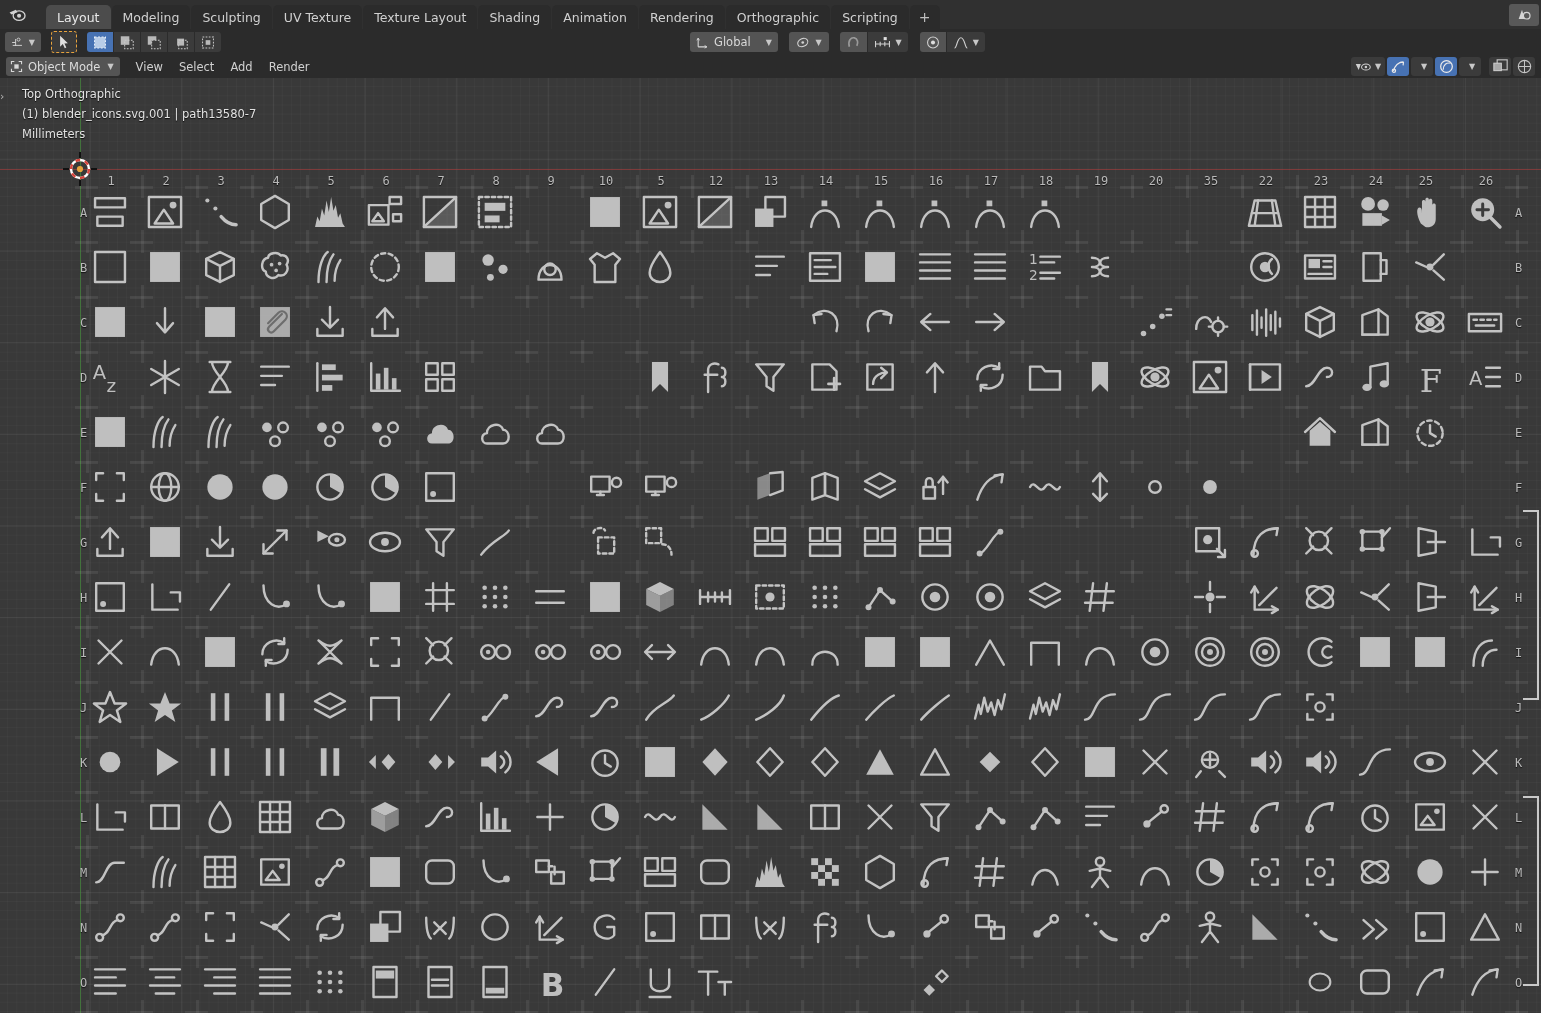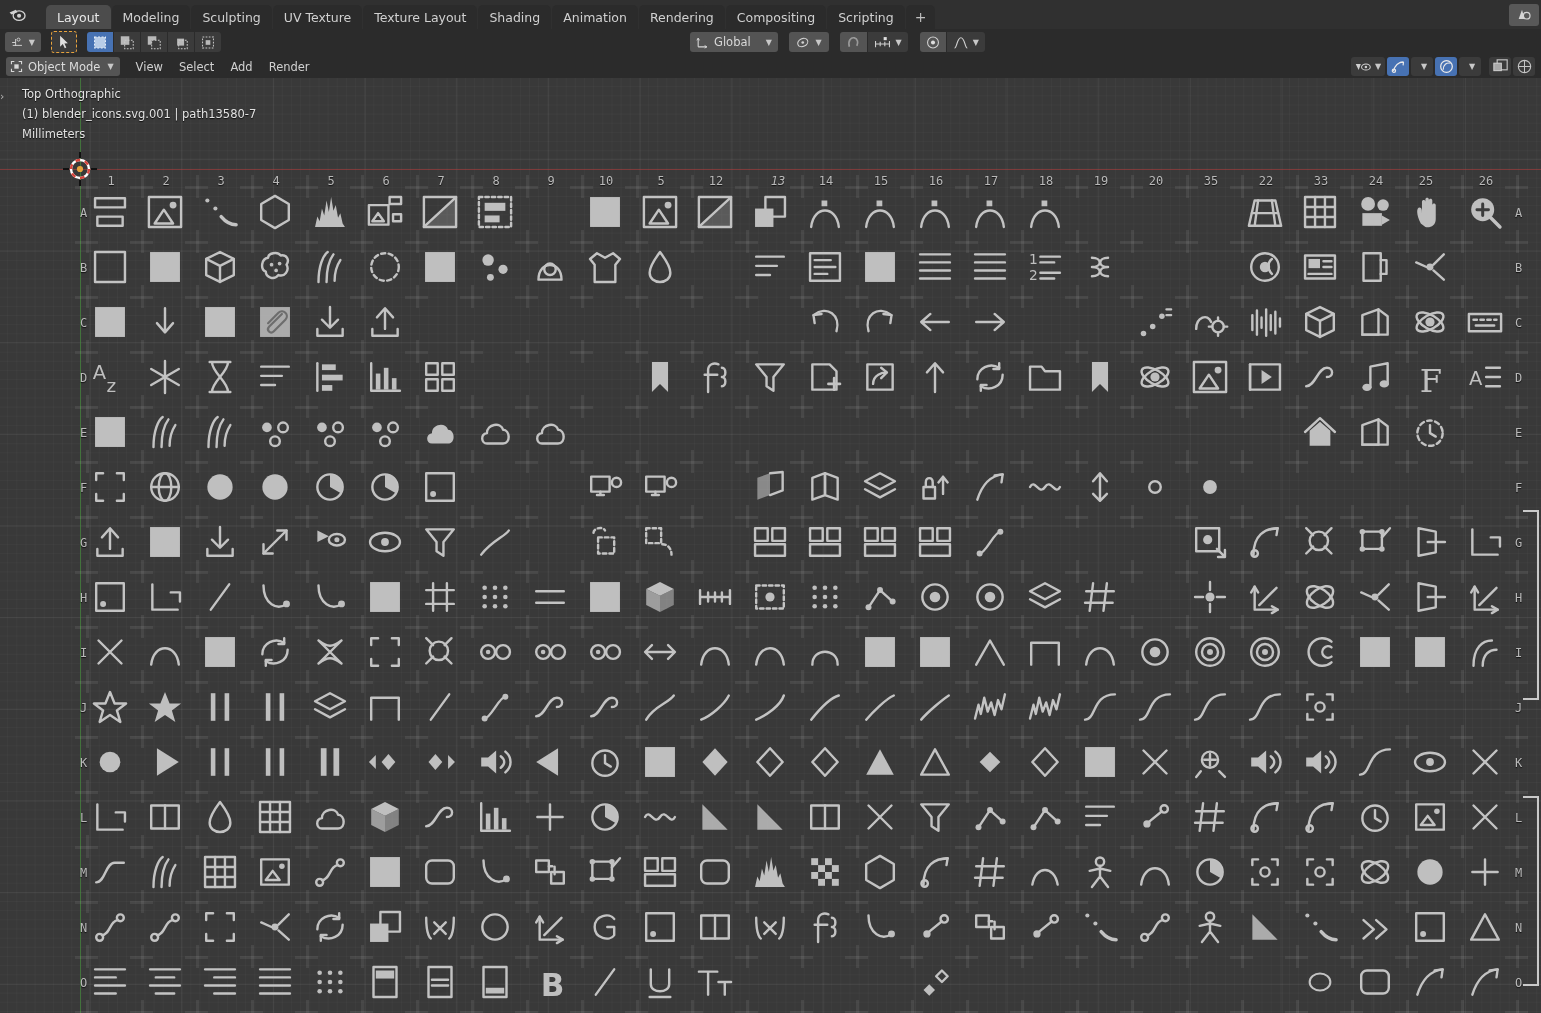--- a/index.html
+++ b/index.html
@@ -154,21 +154,21 @@
     </div>
     <div class="wstabs">
       <div class="wstab active">Layout</div>
       <div class="wstab">Modeling</div>
       <div class="wstab">Sculpting</div>
       <div class="wstab">UV Texture</div>
       <div class="wstab">Texture Layout</div>
       <div class="wstab">Shading</div>
       <div class="wstab">Animation</div>
       <div class="wstab">Rendering</div>
-      <div class="wstab">Compositing</div>
+      <div class="wstab">Orthographic</div>
       <div class="wstab">Scripting</div>
       <div class="wstab plus">+</div>
     </div>
     <div class="topbar-right">
       <div class="tb-ico">
         <svg width="16" height="16" viewBox="0 0 24 24">
           <path d="M4 18 L9 4 L13 18 Z" fill="#d4d4d4"></path>
           <circle cx="16" cy="13" r="5" fill="none" stroke="#d4d4d4" stroke-width="1.8"></circle>
         </svg>
       </div>
@@ -354,31 +354,31 @@
         <div class="collabel" style="left: 216px; top: 96px; transform: translateX(-50%); margin-left: 5px;">3</div>
         <div class="collabel" style="left: 271px; top: 96px; transform: translateX(-50%); margin-left: 5px;">4</div>
         <div class="collabel" style="left: 326px; top: 96px; transform: translateX(-50%); margin-left: 5px;">5</div>
         <div class="collabel" style="left: 381px; top: 96px; transform: translateX(-50%); margin-left: 5px;">6</div>
         <div class="collabel" style="left: 436px; top: 96px; transform: translateX(-50%); margin-left: 5px;">7</div>
         <div class="collabel" style="left: 491px; top: 96px; transform: translateX(-50%); margin-left: 5px;">8</div>
         <div class="collabel" style="left: 546px; top: 96px; transform: translateX(-50%); margin-left: 5px;">9</div>
         <div class="collabel" style="left: 601px; top: 96px; transform: translateX(-50%); margin-left: 5px;">10</div>
         <div class="collabel" style="left: 656px; top: 96px; transform: translateX(-50%); margin-left: 5px;">5</div>
         <div class="collabel" style="left: 711px; top: 96px; transform: translateX(-50%); margin-left: 5px;">12</div>
-        <div class="collabel" style="left: 766px; top: 96px; transform: translateX(-50%); margin-left: 12px; font-style: italic;">13</div>
+        <div class="collabel" style="left: 766px; top: 96px; transform: translateX(-50%); margin-left: 5px;">13</div>
         <div class="collabel" style="left: 821px; top: 96px; transform: translateX(-50%); margin-left: 5px;">14</div>
         <div class="collabel" style="left: 876px; top: 96px; transform: translateX(-50%); margin-left: 5px;">15</div>
         <div class="collabel" style="left: 931px; top: 96px; transform: translateX(-50%); margin-left: 5px;">16</div>
         <div class="collabel" style="left: 986px; top: 96px; transform: translateX(-50%); margin-left: 5px;">17</div>
         <div class="collabel" style="left: 1041px; top: 96px; transform: translateX(-50%); margin-left: 5px;">18</div>
         <div class="collabel" style="left: 1096px; top: 96px; transform: translateX(-50%); margin-left: 5px;">19</div>
         <div class="collabel" style="left: 1151px; top: 96px; transform: translateX(-50%); margin-left: 5px;">20</div>
         <div class="collabel" style="left: 1206px; top: 96px; transform: translateX(-50%); margin-left: 5px;">35</div>
         <div class="collabel" style="left: 1261px; top: 96px; transform: translateX(-50%); margin-left: 5px;">22</div>
-        <div class="collabel" style="left: 1316px; top: 96px; transform: translateX(-50%); margin-left: 5px;">33</div>
+        <div class="collabel" style="left: 1316px; top: 96px; transform: translateX(-50%); margin-left: 5px;">23</div>
         <div class="collabel" style="left: 1371px; top: 96px; transform: translateX(-50%); margin-left: 5px;">24</div>
         <div class="collabel" style="left: 1426px; top: 96px; transform: translateX(-50%); ">25</div>
         <div class="collabel" style="left: 1481px; top: 96px; transform: translateX(-50%); margin-left: 5px;">26</div>
       </div>
     <div id="row-labels-left">
         <div class="rowlabel" style="left: 80px; top: 128px;">A</div>
         <div class="rowlabel" style="left: 80px; top: 183px;">B</div>
         <div class="rowlabel" style="left: 80px; top: 238px;">C</div>
         <div class="rowlabel" style="left: 80px; top: 293px;">D</div>
         <div class="rowlabel" style="left: 80px; top: 348px;">E</div>

